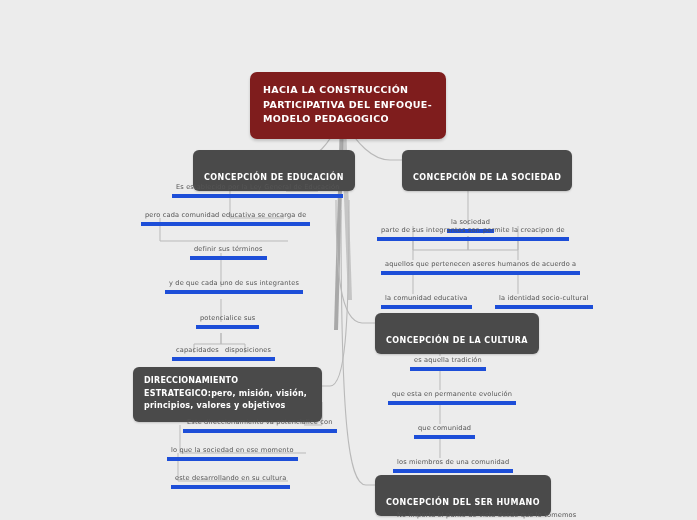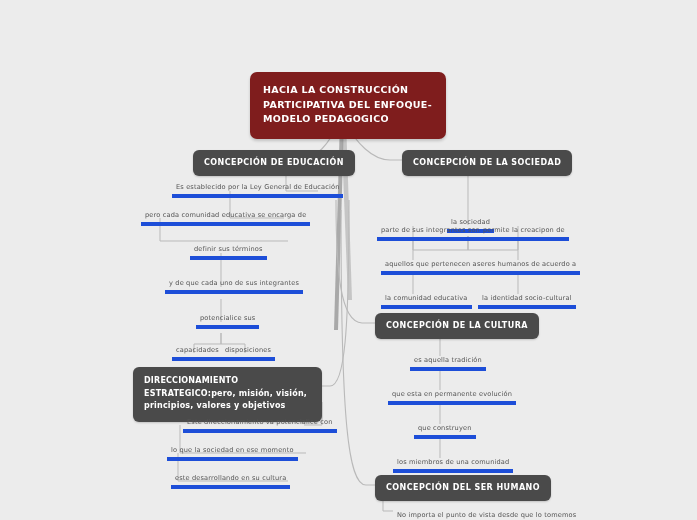--- a/index.html
+++ b/index.html
@@ -38,21 +38,21 @@
     box-shadow: 0 2px 3px rgba(0,0,0,0.18);
   }
   .branch-node {
     background: #4a4a4a;
     color: #ffffff;
     border-radius: 6px;
     font-weight: bold;
     font-size: 8px;
     line-height: 11.5px;
     letter-spacing: 0.45px;
-    padding: 7px 11px 7px 11px;
+    padding: 22px 11px 7px 11px;
     box-shadow: 0 1px 2px rgba(0,0,0,0.18);
     white-space: nowrap;
   }
   .branch-node.multiline {
     white-space: normal;
     letter-spacing: 0.2px;
     line-height: 12.5px;
     padding: 8px 11px 9px 11px;
   }
   .leaf-node {
@@ -135,26 +135,26 @@
   <div class="node leaf-node" style="left:171px; top:474px;">este desarrollando en su cultura</div>
 
   <div class="node branch-node" style="left:402px; top:150px;">CONCEPCIÓN DE LA SOCIEDAD</div>
 
   <div class="node leaf-node" style="left:447px; top:218px;">la sociedad</div>
   <div class="node leaf-node" style="left:377px; top:226px;">parte de sus integrantes son</div>
   <div class="node leaf-node" style="left:479px; top:226px;">permite la creacipon de</div>
   <div class="node leaf-node" style="left:381px; top:260px;">aquellos que pertenecen a</div>
   <div class="node leaf-node" style="left:473px; top:260px;">seres humanos de acuerdo a</div>
   <div class="node leaf-node" style="left:381px; top:294px;">la comunidad educativa</div>
-  <div class="node leaf-node" style="left:478px; top:294px;">la identidad socio-cultural</div>
+  <div class="node leaf-node" style="left:495px; top:294px;">la identidad socio-cultural</div>
 
   <div class="node branch-node" style="left:375px; top:313px;">CONCEPCIÓN DE LA CULTURA</div>
 
   <div class="node leaf-node" style="left:410px; top:356px;">es aquella tradición</div>
   <div class="node leaf-node" style="left:388px; top:390px;">que esta en permanente evolución</div>
-  <div class="node leaf-node" style="left:414px; top:424px;">que construyen</div>
+  <div class="node leaf-node" style="left:414px; top:424px;">que comunidad</div>
   <div class="node leaf-node" style="left:393px; top:458px;">los miembros de una comunidad</div>
 
   <div class="node branch-node" style="left:375px; top:475px;">CONCEPCIÓN DEL SER HUMANO</div>
 
   <div class="node leaf-node" style="left:393px; top:511px;">No importa el punto de vista desde que lo tomemos</div>
 
 </div>
 
 </body></html>

